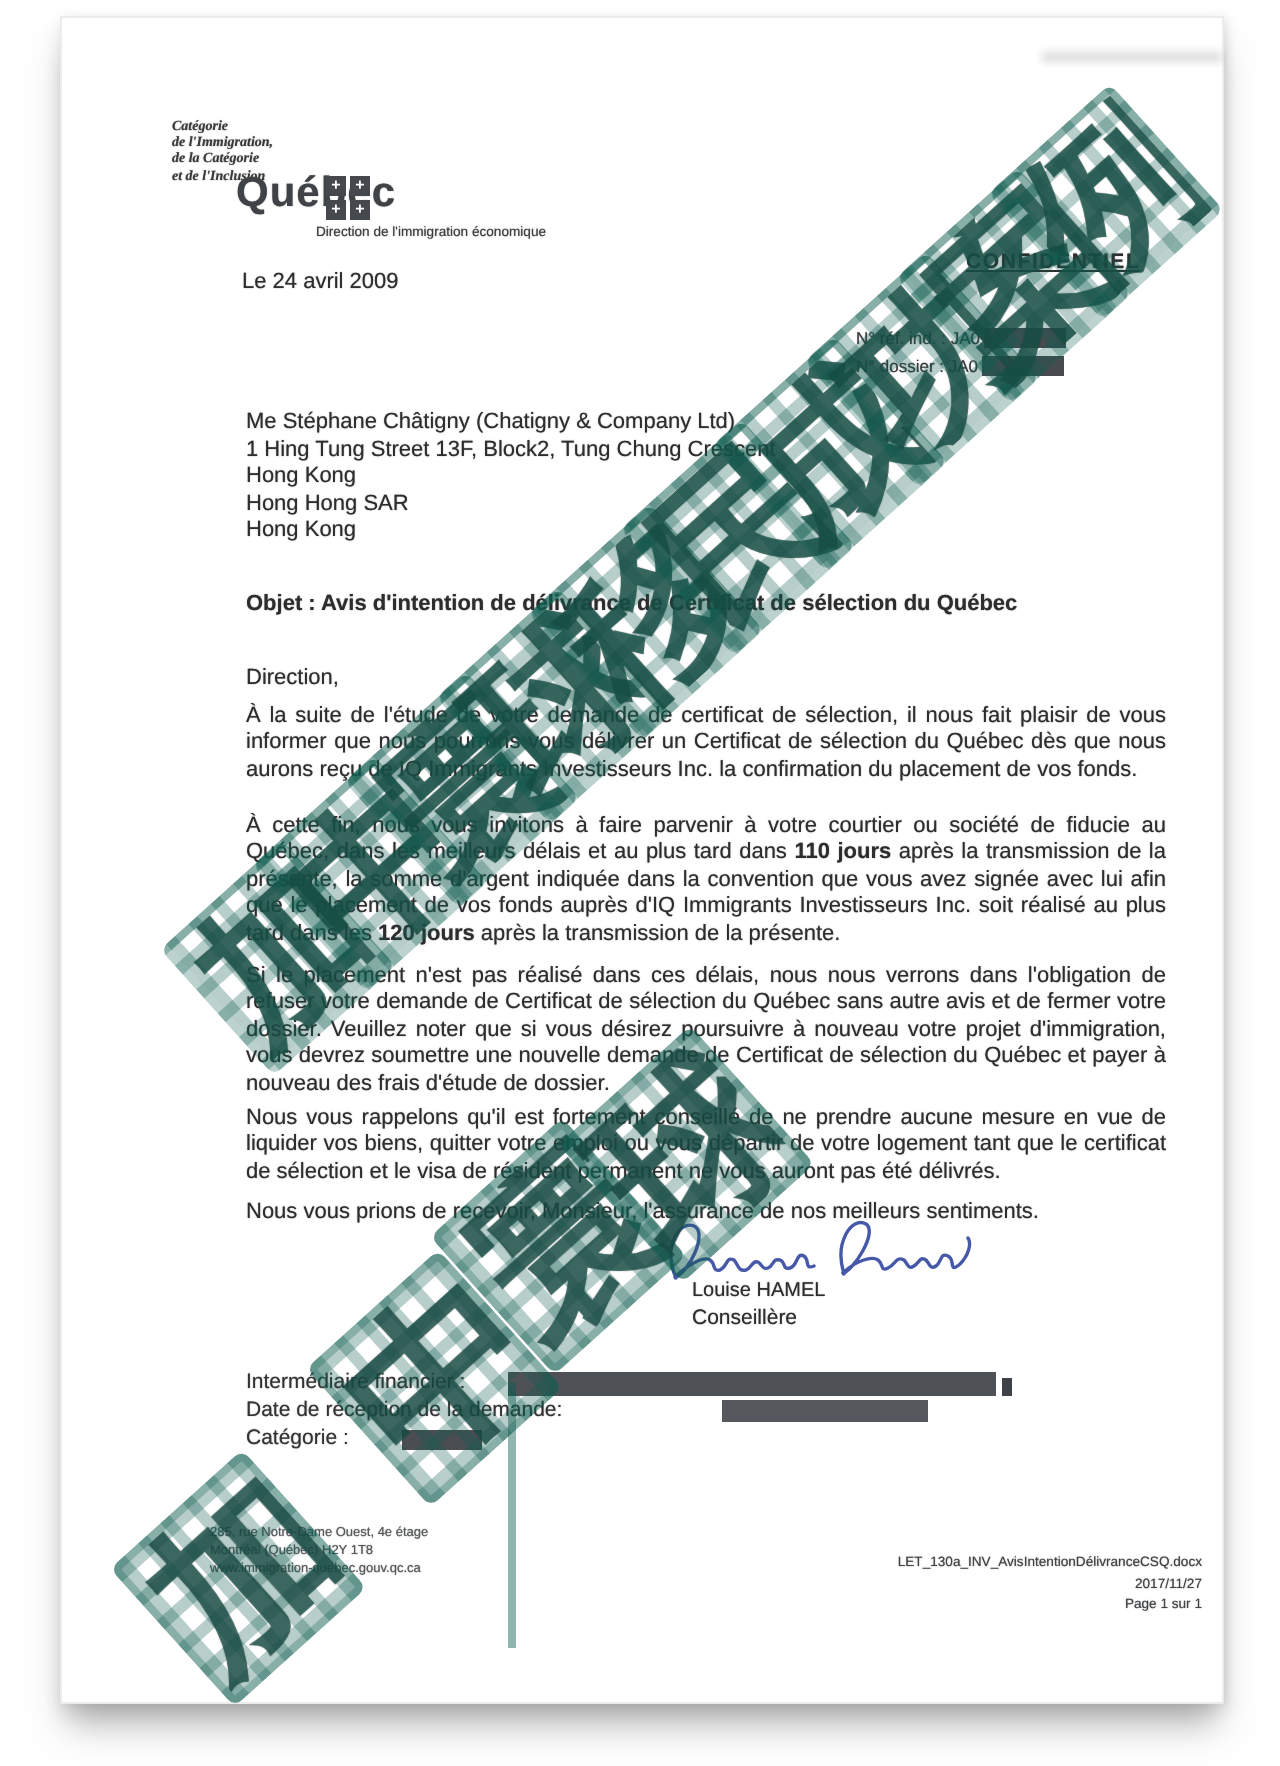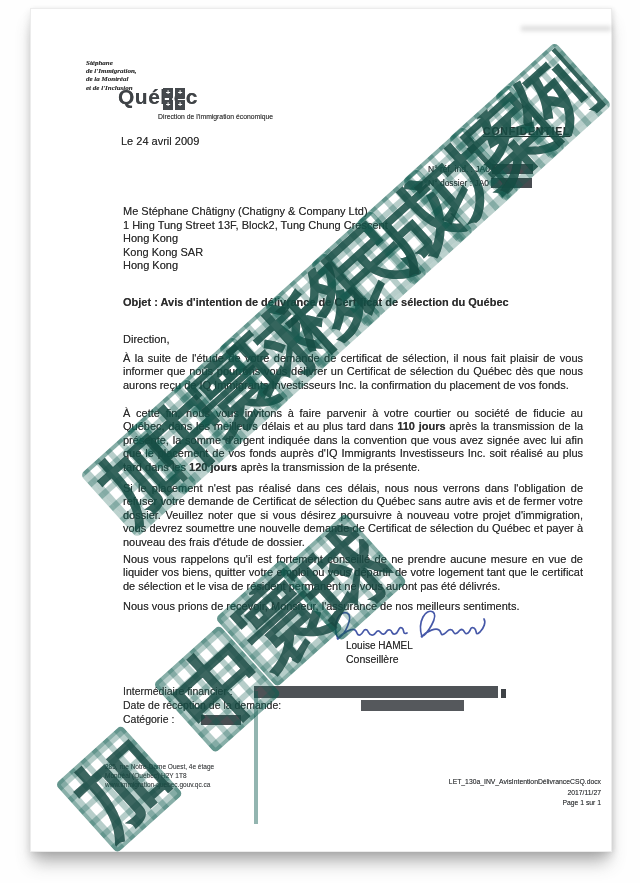--- a/index.html
+++ b/index.html
@@ -66,23 +66,23 @@
 </style>
 </head>
 <body>
 
 <div class="canvas">
   <div class="page scan">
 
     <div class="abs smudge"></div>
 
     <div class="abs ministry">
-      <div>Stéphane</div>
+      <div>Catégorie</div>
       <div>de l'Immigration,</div>
-      <div>de la Montréal</div>
+      <div>de la Catégorie</div>
       <div>et de l'Inclusion</div>
     </div>
     <div class="abs wordmark">Québec</div>
     <div class="abs flag">
       <span class="cell">+</span>
       <span class="cell">+</span>
       <span class="cell">+</span>
       <span class="cell">+</span>
     </div>
     <div class="abs direction">Direction de l'immigration économique</div>
@@ -94,21 +94,21 @@
       <span>N° réf. ind. : JA0</span><span class="bar ref-bar"></span>
     </div>
     <div class="abs refline" style="left:397px;top:169px;">
       <span>N° dossier : JA0</span><span class="bar ref-bar"></span>
     </div>
 
     <div class="abs recipient">
       <div>Me Stéphane Châtigny (Chatigny &amp; Company Ltd)</div>
       <div>1 Hing Tung Street 13F, Block2, Tung Chung Crescent</div>
       <div>Hong Kong</div>
-      <div>Kong Kong SAR</div>
+      <div>Hong Hong SAR</div>
       <div>Hong Kong</div>
     </div>
 
     <div class="abs subject">Objet : Avis d'intention de délivrance de Certificat de sélection du Québec</div>
     <div class="abs salutation">Direction,</div>
 
     <div class="abs para p1">À la suite de l'étude de votre demande de certificat de sélection, il nous fait plaisir de vous informer que nous pourrons vous délivrer un Certificat de sélection du Québec dès que nous aurons reçu de IQ Immigrants Investisseurs Inc. la confirmation du placement de vos fonds.</div>
     <div class="abs para p2"><span>À cette fin, nous vous invitons à faire parvenir à votre courtier ou société de fiducie au Québec, dans les meilleurs délais et au plus tard dans </span><b>110 jours</b><span> après la transmission de la présente, la somme d'argent indiquée dans la convention que vous avez signée avec lui afin que le placement de vos fonds auprès d'IQ Immigrants Investisseurs Inc. soit réalisé au plus tard dans les </span><b>120 jours</b><span> après la transmission de la présente.</span></div>
     <div class="abs para p3">Si le placement n'est pas réalisé dans ces délais, nous nous verrons dans l'obligation de refuser votre demande de Certificat de sélection du Québec sans autre avis et de fermer votre dossier. Veuillez noter que si vous désirez poursuivre à nouveau votre projet d'immigration, vous devrez soumettre une nouvelle demande de Certificat de sélection du Québec et payer à nouveau des frais d'étude de dossier.</div>
     <div class="abs para p4">Nous vous rappelons qu'il est fortement conseillé de ne prendre aucune mesure en vue de liquider vos biens, quitter votre emploi ou vous départir de votre logement tant que le certificat de sélection et le visa de résident permanent ne vous auront pas été délivrés.</div>

